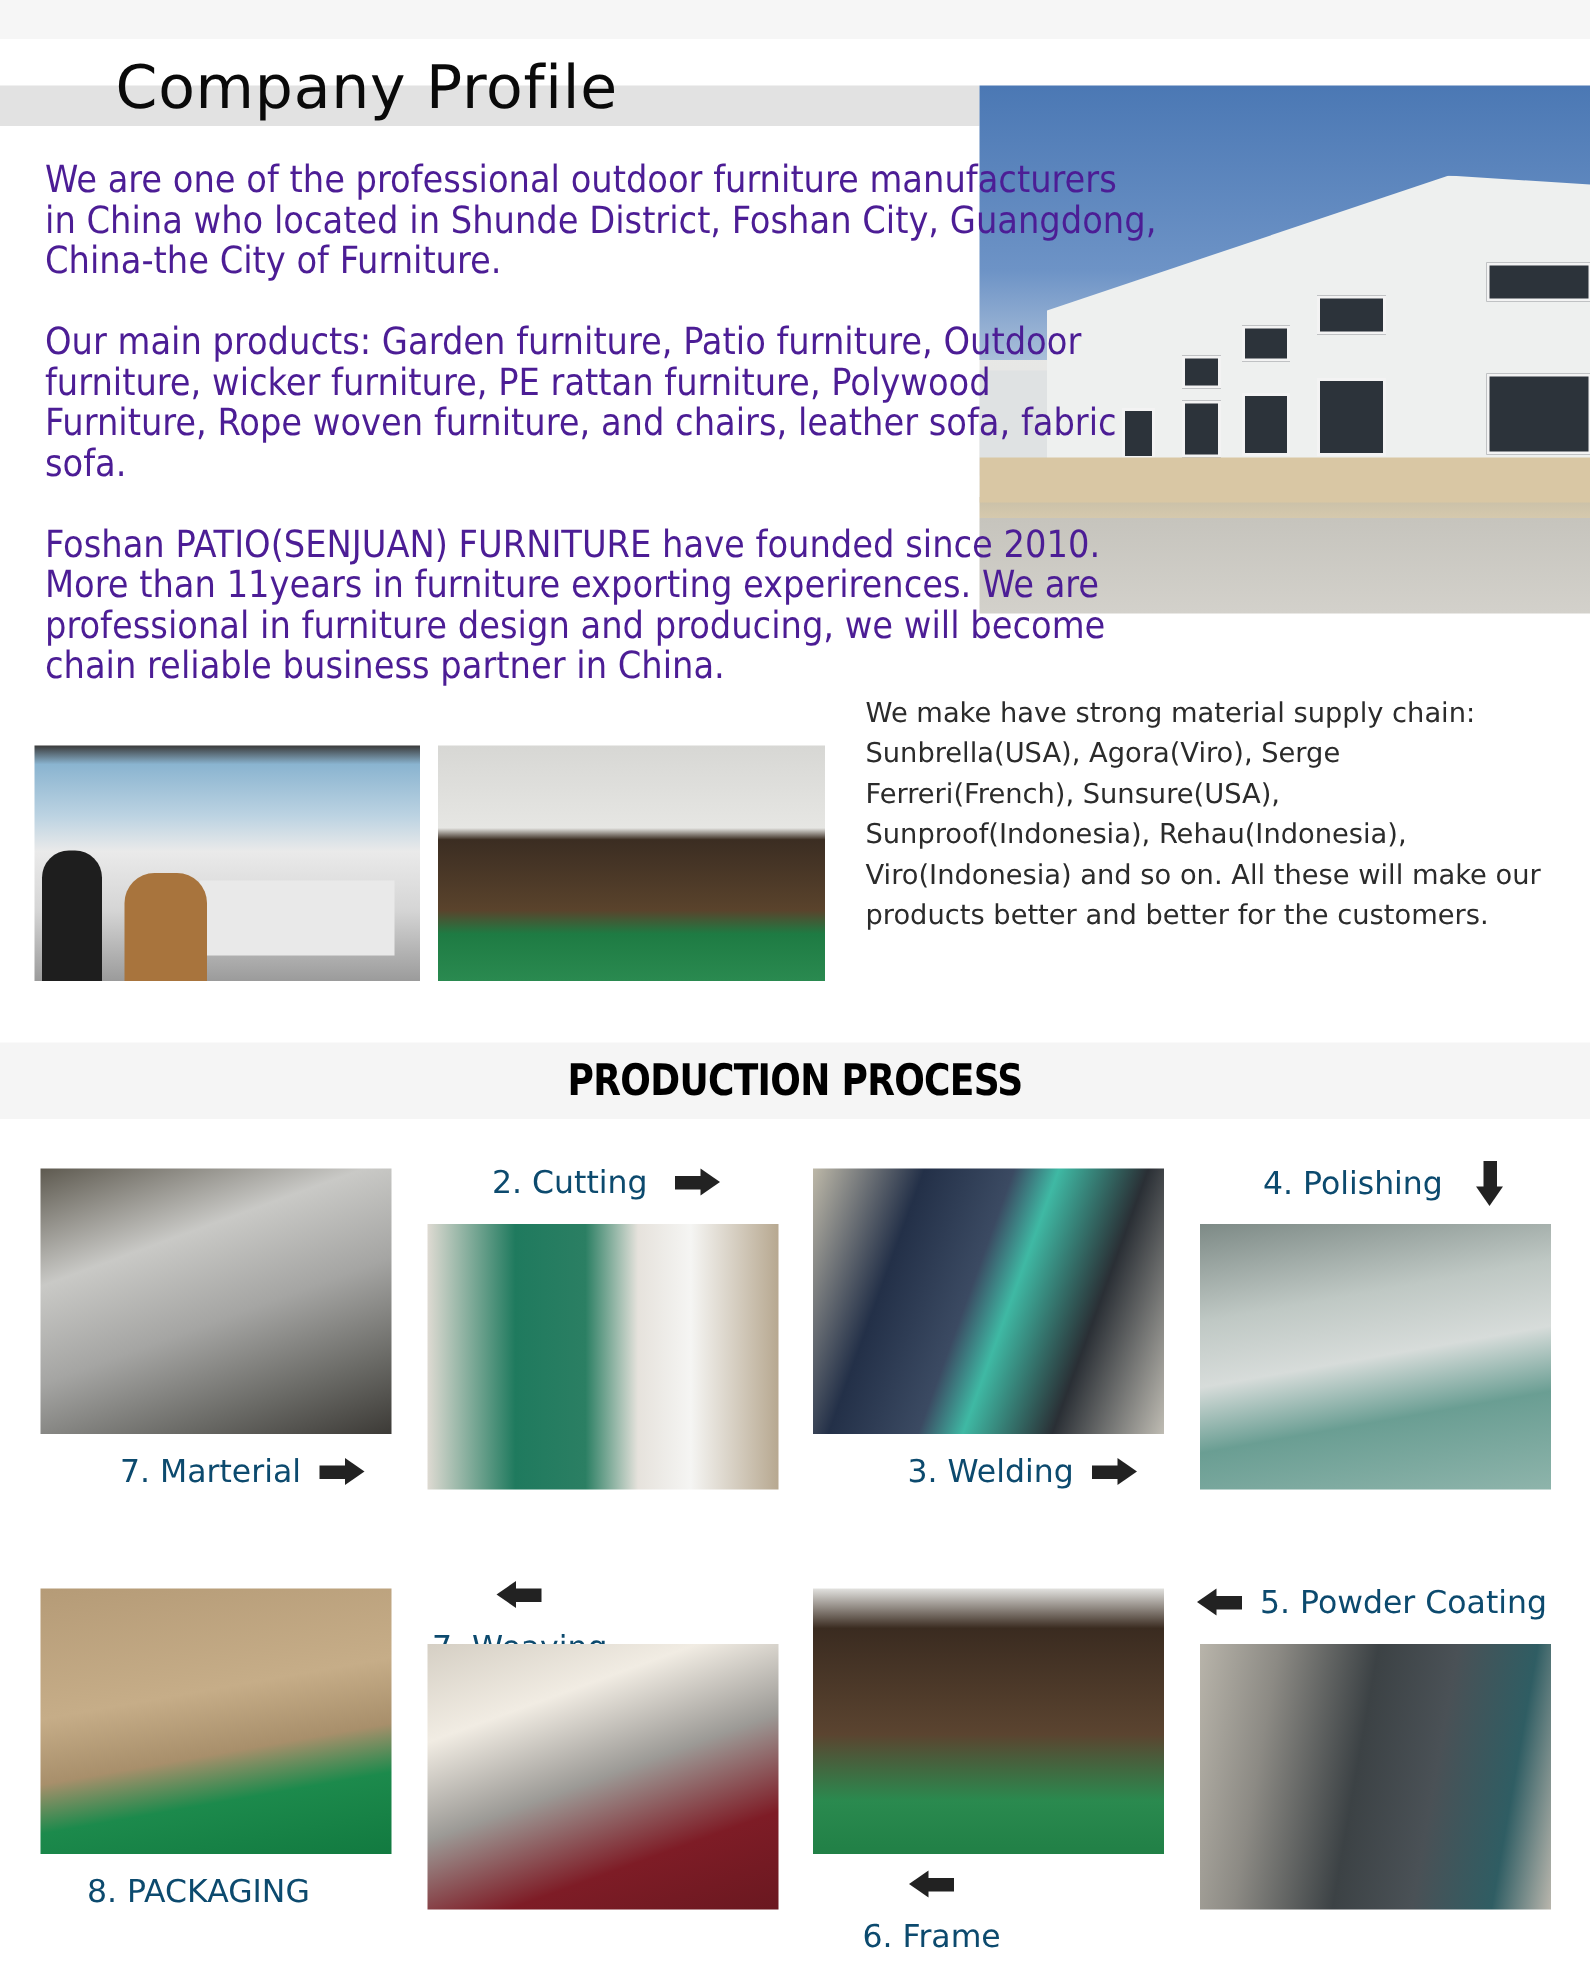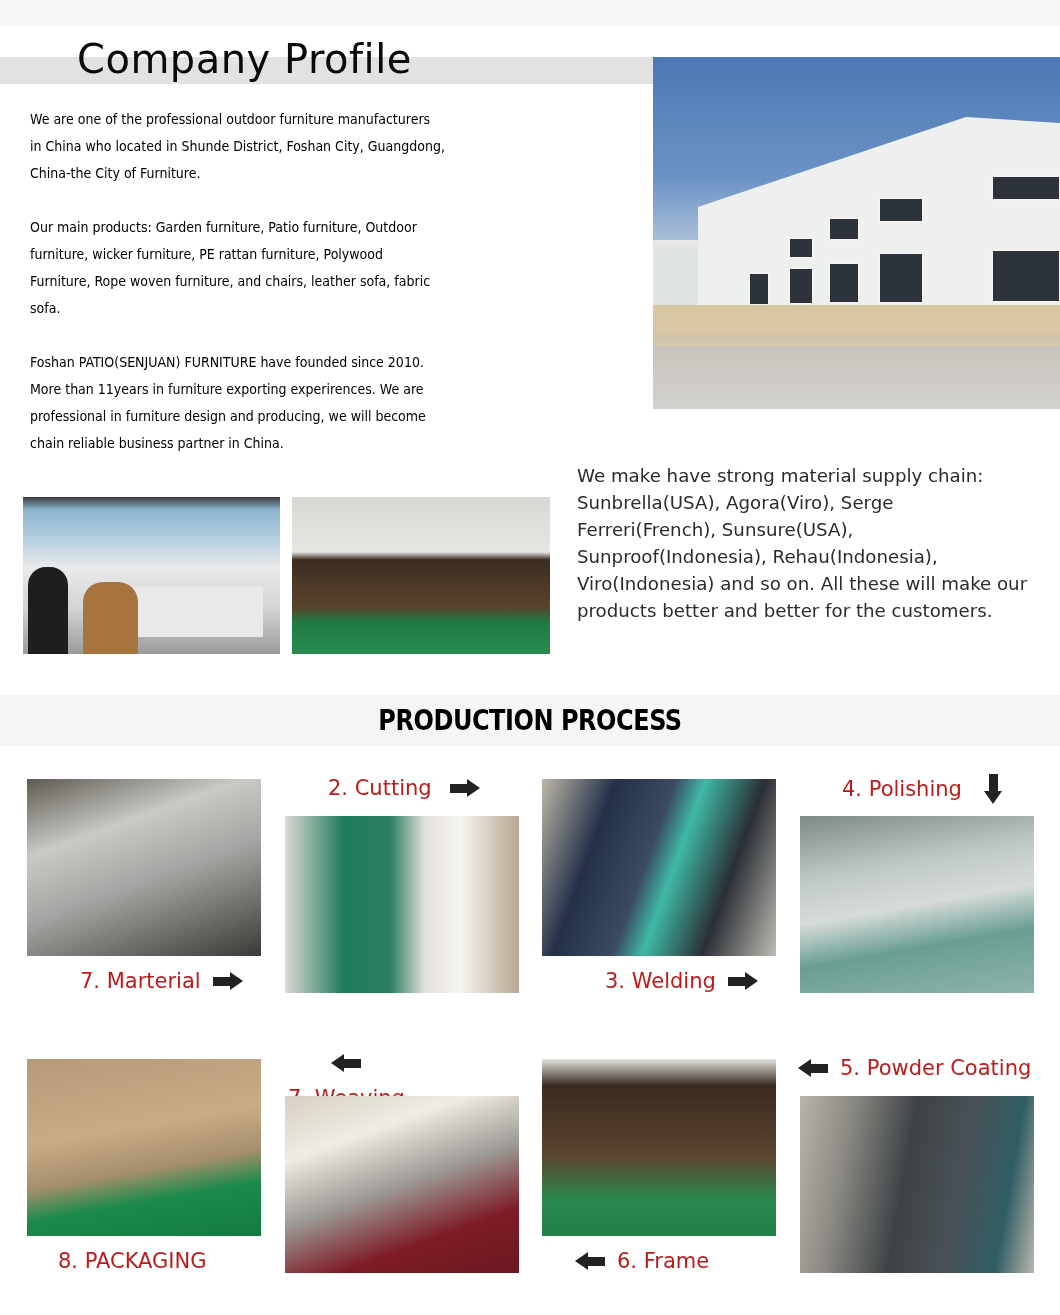--- a/index.html
+++ b/index.html
@@ -3,21 +3,21 @@
 <meta charset="utf-8">
 <style>
   html, body { margin:0; padding:0; background:#ffffff; }
   body { width:1060px; height:1315px; position:relative; overflow:hidden;
          font-family:"DejaVu Sans", sans-serif; color:#222; }
   .abs { position:absolute; }
   .top-band { left:0; top:0; width:1060px; height:26px; background:#f6f6f6; }
   .title-bar { left:0; top:57px; width:653px; height:27px; background:#e2e2e2; }
   .title { left:77px; top:34px; font-family:"DejaVu Sans", sans-serif; font-size:40px;
            color:#0a0a0a; letter-spacing:0.5px; line-height:50px; white-space:nowrap; }
-  .para { left:30px; width:620px; font-size:14px; line-height:27px; color:#000000;
+  .para { left:30px; width:620px; font-size:25px; line-height:27px; color:#4c1d95;
           font-family:"DejaVu Sans Condensed","DejaVu Sans", sans-serif; }
   .line { white-space:nowrap; display:block; }
   .supply { left:577px; width:480px; font-size:18.2px; line-height:27px; color:#2b2b2b;
             font-family:"DejaVu Sans", sans-serif; }
 
   .photo { overflow:hidden; }
   
   .factory { left:653px; top:57px; width:407px; height:352px;
     background: linear-gradient(180deg, #4b78b4 0%, #6d93c6 35%, #a9bfd9 52%, transparent 52%),
                 linear-gradient(180deg, transparent 50%, #e8e8e6 50%, #dfe0de 78%, #c8bfa8 78%, #d6c9ad 82%, #c6c4bd 82%, #d3d1cb 100%); }
@@ -42,21 +42,21 @@
   .step-img { width:234px; height:177px; }
   .img1 { left:27px; top:779px; background:linear-gradient(160deg,#5e5a50 0%,#c9c9c6 30%,#a5a5a3 55%,#6a6a66 80%,#3c3a36 100%); }
   .img2 { left:285px; top:816px; background:linear-gradient(90deg,#dedad2 0%,#1f7a5e 25%,#2b7f63 45%,#e6e2dc 60%,#f5f5f3 75%,#b7a890 100%); }
   .img3 { left:542px; top:779px; background:linear-gradient(110deg,#bdb8a8 0%,#233048 25%,#3b4a62 45%,#3fb9a4 55%,#2a2f35 75%,#bfbcb3 100%); }
   .img4 { left:800px; top:816px; background:linear-gradient(170deg,#7d8a86 0%,#bfc8c4 30%,#d7dcda 50%,#6a9e93 70%,#8eb4ab 100%); }
   .img5 { left:800px; top:1096px; background:linear-gradient(100deg,#b8b4aa 0%,#8c8a84 20%,#3c4245 45%,#4a5156 65%,#2f5d63 85%,#b9b6ad 100%); }
   .img6 { left:542px; top:1059px; background:linear-gradient(180deg,#e2e2df 0%,#3a2b20 15%,#5b4430 55%,#2a8a4f 80%,#218046 100%); }
   .img7 { left:285px; top:1096px; background:linear-gradient(160deg,#d5cfc4 0%,#f1ece3 25%,#9c9a96 50%,#7e1c26 75%,#6a1820 100%); }
   .img8 { left:27px; top:1059px; background:linear-gradient(170deg,#b59b77 0%,#c6ad88 40%,#a88f6b 60%,#1c8a4c 75%,#127a40 100%); }
 
-  .step-label { font-family:"DejaVu Sans", sans-serif; font-size:21px; color:#b91c1c; white-space:nowrap;
+  .step-label { font-family:"DejaVu Sans", sans-serif; font-size:21px; color:#0c4a6e; white-space:nowrap;
                 line-height:28px; display:flex; align-items:center; gap:12px; }
   .arrow { display:inline-block; position:relative; width:30px; height:18px; }
   .arrow.right::before { content:""; position:absolute; left:0; top:5px; width:18px; height:9px; background:#222; }
   .arrow.right::after { content:""; position:absolute; left:17px; top:0; border-left:13px solid #222;
                         border-top:9px solid transparent; border-bottom:9px solid transparent; }
   .arrow.left::before { content:""; position:absolute; right:0; top:5px; width:18px; height:9px; background:#222; }
   .arrow.left::after { content:""; position:absolute; right:17px; top:0; border-right:13px solid #222;
                        border-top:9px solid transparent; border-bottom:9px solid transparent; }
   .arrow.down { width:18px; height:30px; }
   .arrow.down::before { content:""; position:absolute; left:5px; top:0; width:9px; height:18px; background:#222; }
@@ -152,21 +152,21 @@
   <span>8. PACKAGING</span>
 </div>
 
 <div class="abs step-label" style="left:288px;top:1054px;flex-direction:column;">
   <span class="arrow left"></span>
   <span>7. Weaving</span>
 </div>
 <div class="abs photo step-img img7"></div>
 
 <div class="abs photo step-img img6"></div>
-<div class="abs step-label" style="left:575px;top:1247px;">
+<div class="abs step-label" style="left:575px;top:1247px;flex-direction:column;">
   <span class="arrow left"></span>
   <span>6. Frame</span>
 </div>
 
 <div class="abs step-label" style="left:798px;top:1054px;">
   <span class="arrow left"></span>
   <span>5. Powder Coating</span>
 </div>
 <div class="abs photo step-img img5"></div>
 

